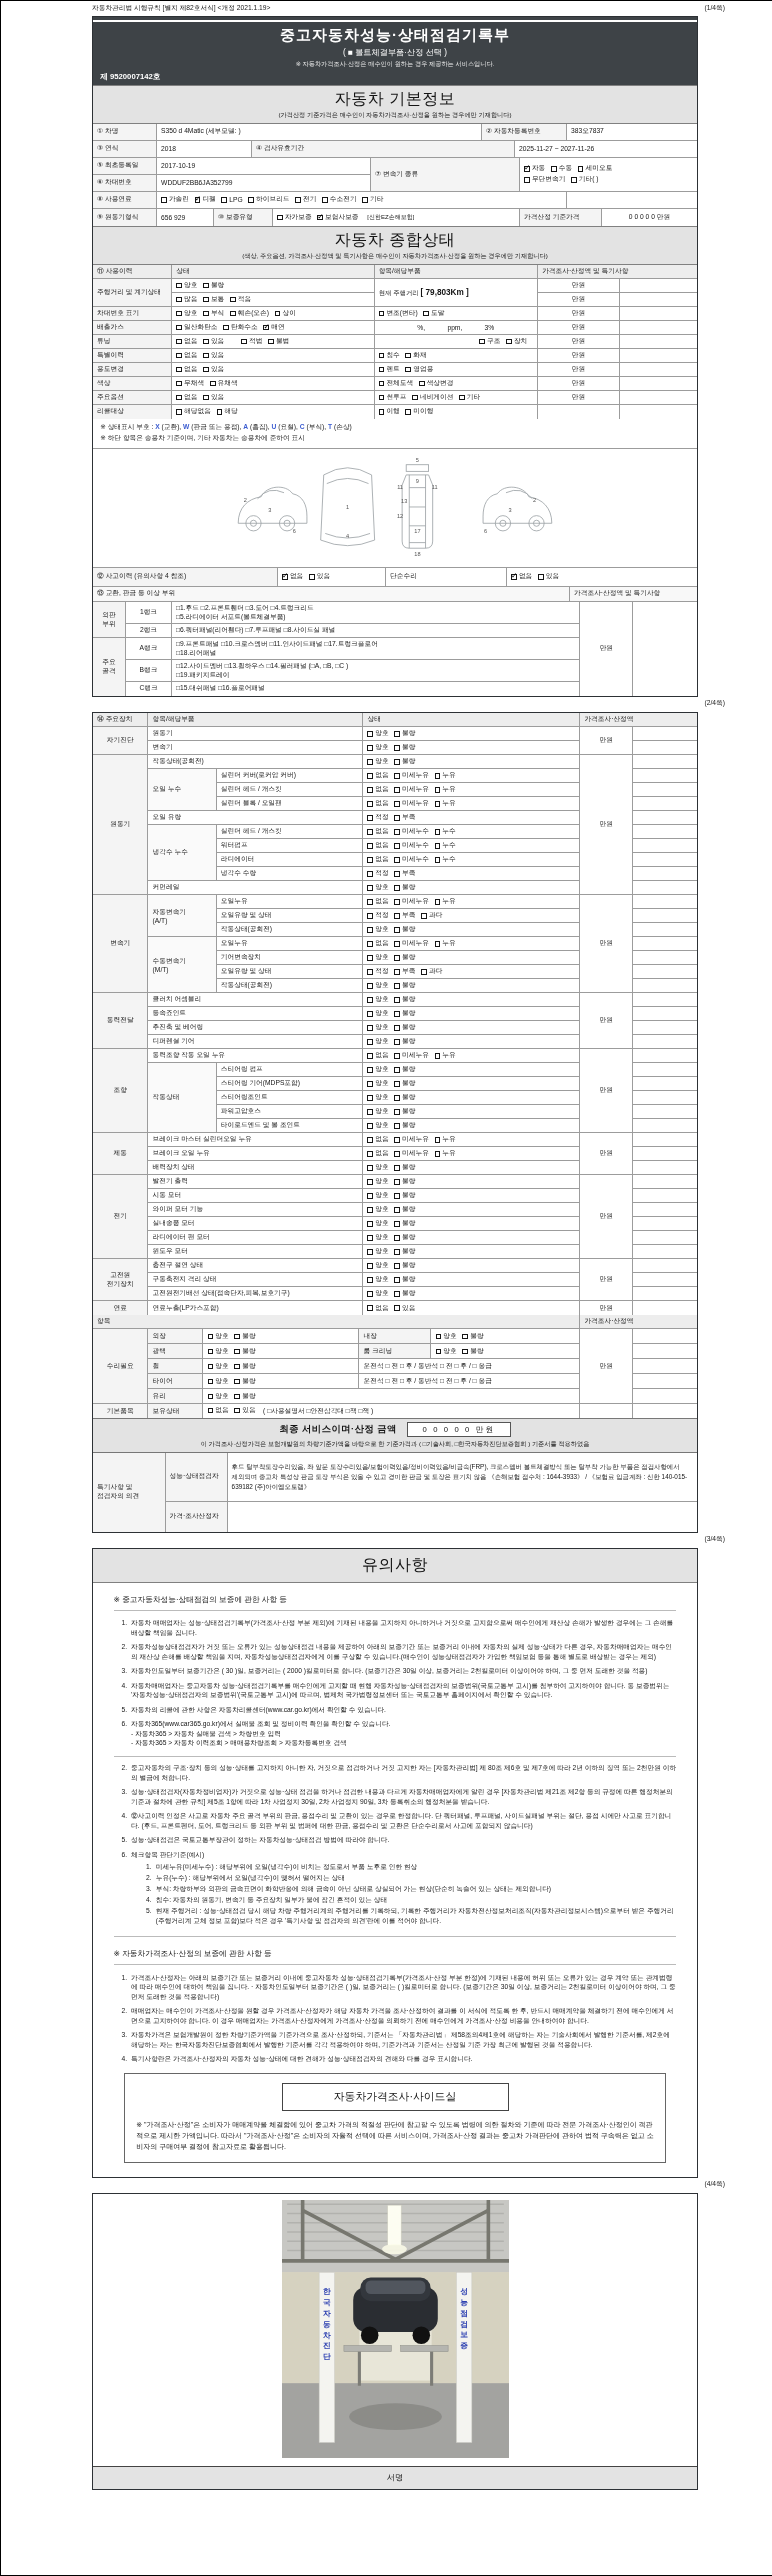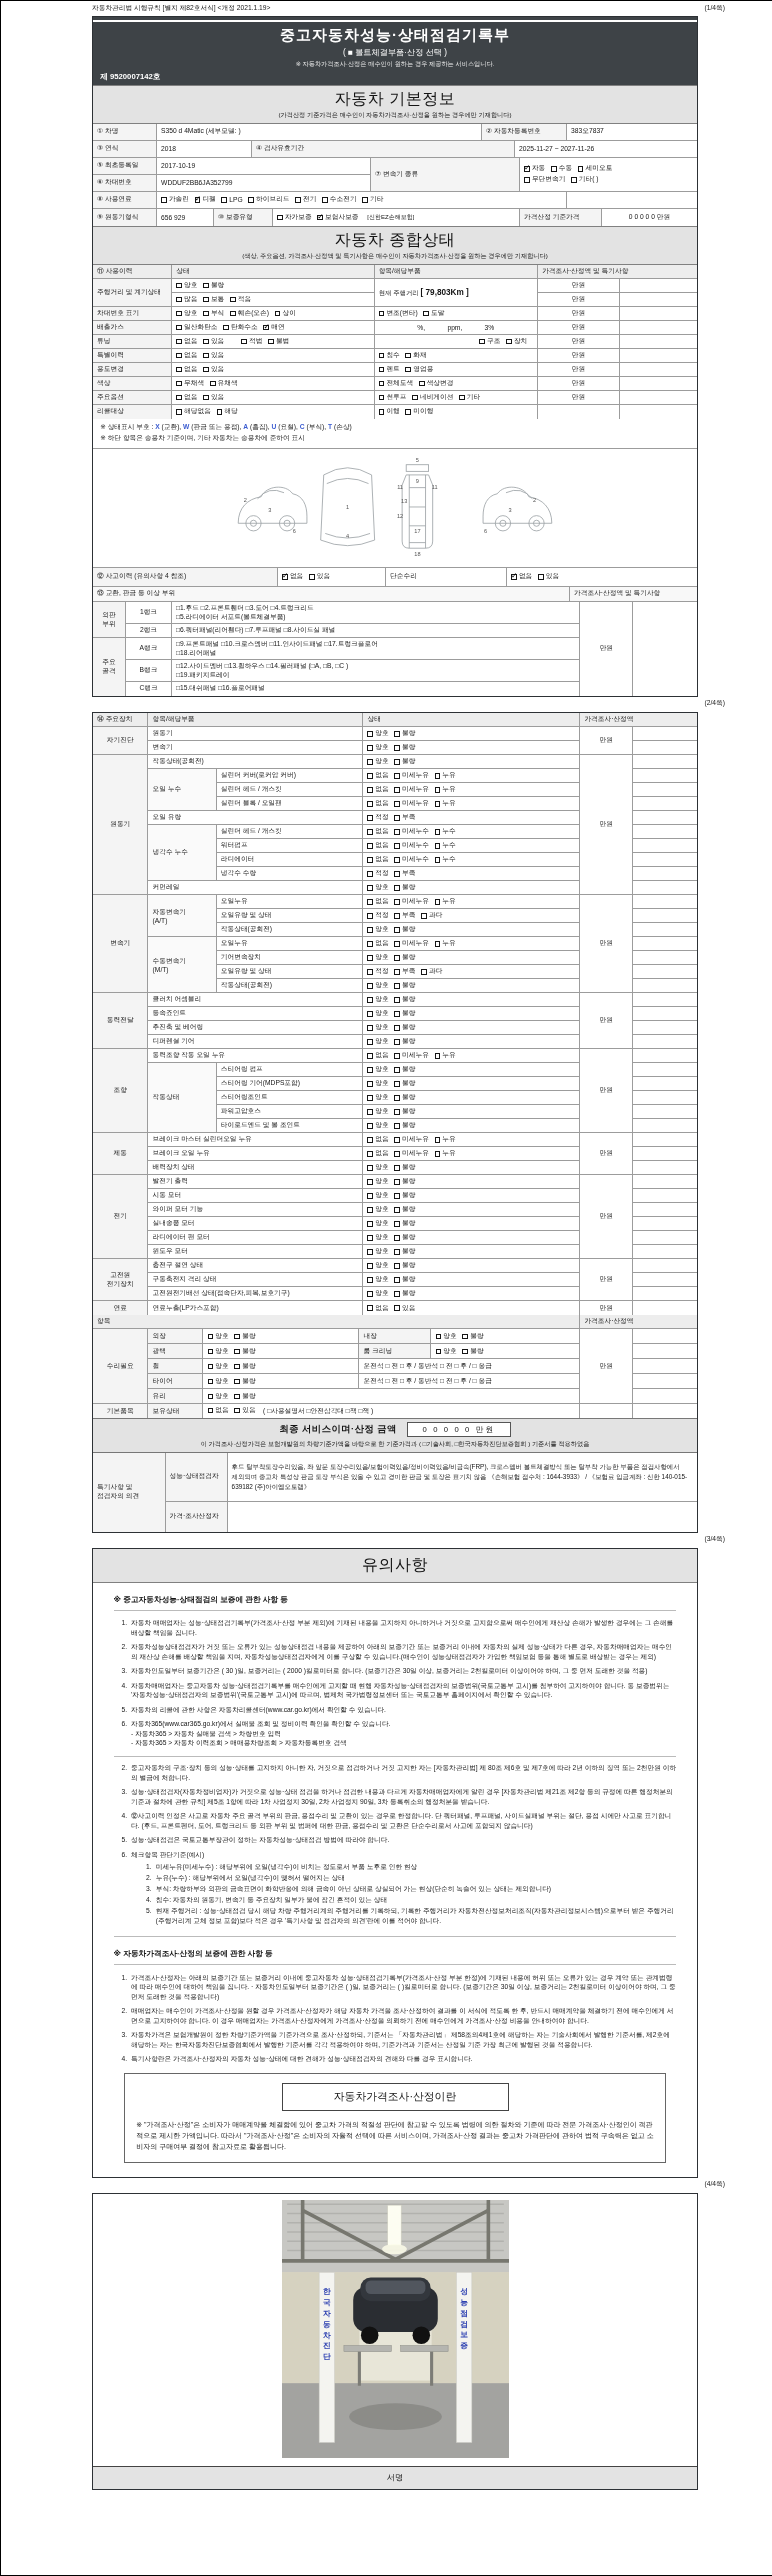--- a/index.html
+++ b/index.html
@@ -45,21 +45,21 @@
   .legend div{margin-bottom:2.1px}
   .diagwrap{display:flex;justify-content:center;padding:3.1px 0;border-bottom:0.5px solid #9c9c9c}
   .mil{font-size:6.4px}
   .milval{font-size:8.2px;font-weight:700}
   .finalband{background:#e3e3e3;border-top:0.5px solid #777;border-bottom:0.5px solid #777;text-align:center;padding:3.6px 0 3.1px}
   .finalrow{display:flex;justify-content:center;align-items:center;gap:10.3px}
   .finallab{font-size:9.3px;font-weight:700;letter-spacing:0.5px}
   .finalval{border:0.5px solid #555;background:#fff;padding:1.5px 14.4px;font-size:7.7px;letter-spacing:2.1px}
   .finalnote{font-size:6.2px;margin-top:2.1px}
   .notice-body{padding:5.2px 20.6px 6.2px;font-size:6.7px;line-height:1.45}
-  .nhead{font-size:7.7px;font-weight:700;margin:5.2px 0 7.2px;padding-bottom:5.2px;border-bottom:0.5px solid #bbb}
+  .nhead{font-size:7.7px;font-weight:400;margin:5.2px 0 7.2px;padding-bottom:5.2px;border-bottom:0.5px solid #bbb}
   .nitem{display:flex;margin-bottom:4.6px}
   .nno{width:13.4px;flex:none;text-align:right;margin-right:4.1px}
   .ntext{white-space:pre-line;flex:1}
   .nsubs{margin:2.1px 0 0 0}
   .nsub{display:flex;margin:1.5px 0 1.5px 7.2px}
   .nsec{border-top:0.5px solid #bbb;margin-top:8.2px;padding-top:6.2px}
   .selbox{border:0.5px solid #666;margin:9.3px 10.3px 8.2px;padding:8.2px 11.3px 9.3px}
   .selboxtitle{border:0.5px solid #444;width:227px;margin:0 auto 8.2px;text-align:center;font-size:10.8px;padding:5.2px 0}
   .selboxtext{font-size:7px;line-height:1.6}
   .photo-wrap{display:flex;justify-content:center;padding:6.2px 0 7.2px}
@@ -1326,21 +1326,21 @@
             <span class="nno">3.</span>
             <div class="ntext" style="white-space: pre-line;">자동차가격은 보험개발원이 정한 차량기준가액을 기준가격으로 조사·산정하되, 기준서는 「자동차관리법」 제58조의4제1호에 해당하는 자는 기술사회에서 발행한 기준서를, 제2호에 해당하는 자는 한국자동차진단보증협회에서 발행한 기준서를 각각 적용하여야 하며, 기준가격과 기준서는 산정일 기준 가장 최근에 발행된 것을 적용합니다.</div>
           </div>
           <div class="nitem">
             <span class="nno">4.</span>
             <div class="ntext" style="white-space: pre-line;">특기사항란은 가격조사·산정자의 자동차 성능·상태에 대한 견해가 성능·상태점검자의 견해와 다를 경우 표시합니다.</div>
           </div>
         </div>
     </div>
     <div class="selbox">
-      <div class="selboxtitle">자동차가격조사·산정이란</div>
+      <div class="selboxtitle">자동차가격조사·사이드실</div>
       <div class="selboxtext">※ "가격조사·산정"은 소비자가 매매계약을 체결함에 있어 중고차 가격의 적절성 판단에 참고할 수 있도록 법령에 의한 절차와 기준에 따라 전문 가격조사·산정인이 객관적으로 제시한 가액입니다. 따라서 "가격조사·산정"은 소비자의 자율적 선택에 따른 서비스이며, 가격조사·산정 결과는 중고차 가격판단에 관하여 법적 구속력은 없고 소비자의 구매여부 결정에 참고자료로 활용됩니다.</div>
     </div>
   </div>
 </div>
 <div class="pageline">(4/4쪽)</div>
 
 <div class="page">
   <div class="photo-wrap">
     <svg width="227" height="258" viewBox="0 0 440 500">
       <rect x="0" y="0" width="440" height="500" fill="#d9d5c6"></rect>

